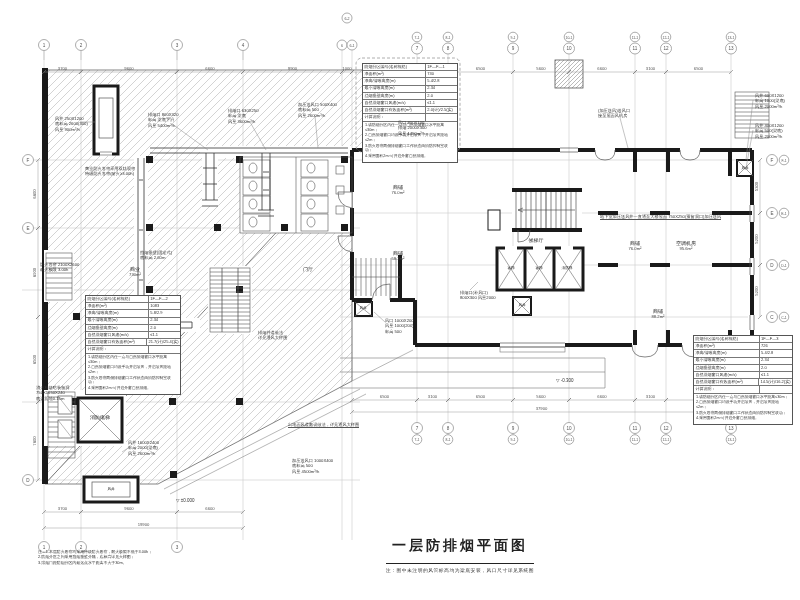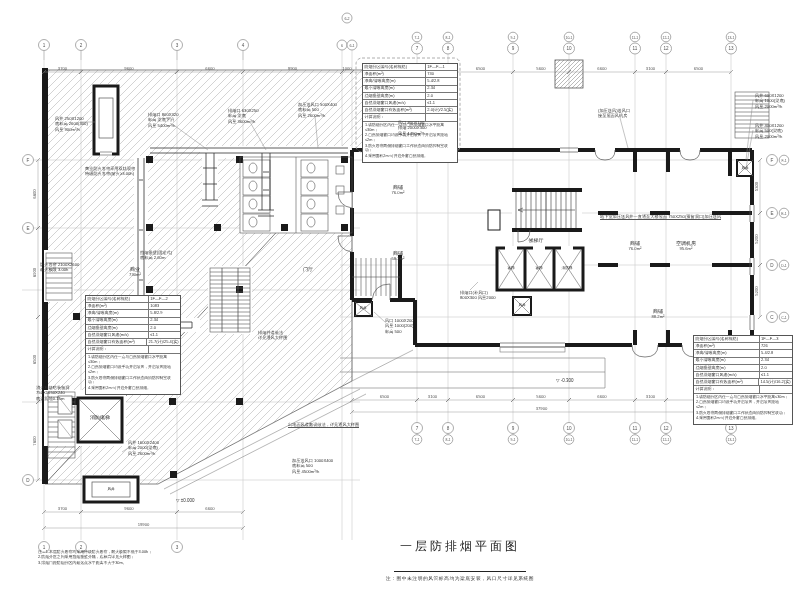--- a/index.html
+++ b/index.html
@@ -13,22 +13,22 @@
   .room .area{font-size:4.2px;color:#444;}
   .lift-label{position:absolute;font-size:3.6px;color:#222;transform:translateX(-50%);}
   .elev{position:absolute;font-size:4.5px;color:#333;white-space:nowrap;}
   .tbl{position:absolute;background:#fff;border:.6px solid #555;font-size:4px;line-height:1.15;}
   .trow{display:flex;border-bottom:.5px solid #777;}
   .trow .tl{flex:1 1 auto;padding:.8px 1.5px;border-right:.5px solid #777;}
   .trow .tv{flex:0 0 30%;padding:.8px 1.5px;}
   .tnotes{padding:1.2px 2px 2px 2px;font-size:3.8px;line-height:1.3;color:#333;}
   .tnotes div{margin-bottom:.6px;}
   #title-block{position:absolute;left:330px;top:536px;width:260px;text-align:center;}
-  #plan-title{display:inline-block;font-size:12px;font-weight:normal;letter-spacing:3px;color:#222;
-              border-bottom:1.6px solid #222;padding:0 6px 16px 6px;}
+  #plan-title{display:inline-block;font-size:14px;font-weight:bold;letter-spacing:3px;color:#222;
+              border-bottom:1.6px solid #222;padding:0 6px 8px 6px;}
   #plan-title-note{font-size:4.8px;color:#333;margin-top:3px;letter-spacing:.5px;}
   #corner-notes{position:absolute;left:38px;top:549px;font-size:3.9px;line-height:1.35;color:#333;}
 </style>
 </head>
 <body>
 
 <div id="stage">
 
   <svg id="plan" width="800" height="600">
     <defs>

